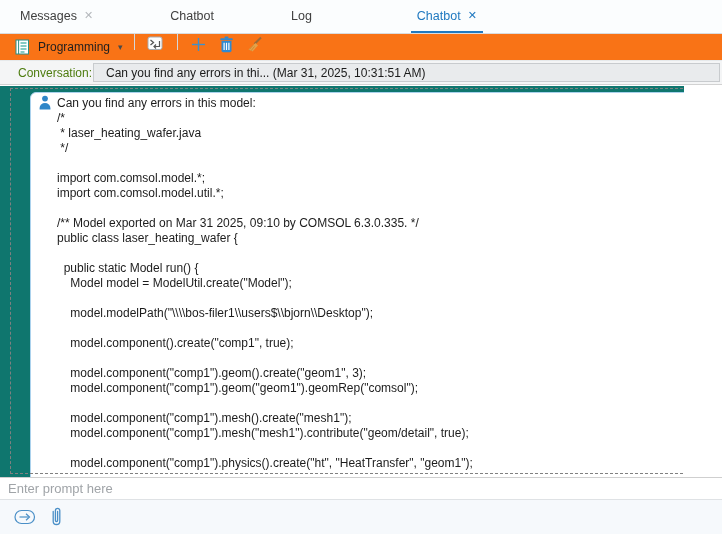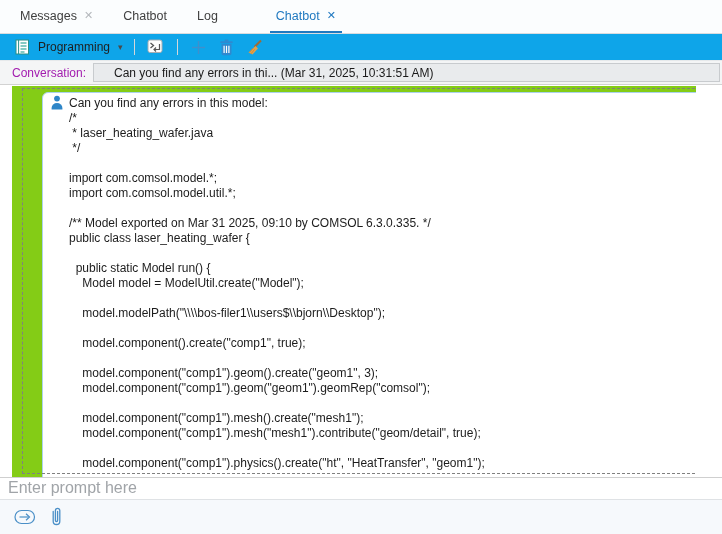--- a/index.html
+++ b/index.html
@@ -2,59 +2,59 @@
 <html><head>
 <meta charset="utf-8">
 <style>
   * { margin:0; padding:0; box-sizing:border-box; }
   html,body { width:722px; height:534px; overflow:hidden; background:#fff;
               font-family:"Liberation Sans", sans-serif; }
   .app { position:relative; width:722px; height:534px; background:#fff; }
 
   
   .tabbar { display:flex; align-items:stretch; height:34px; background:#fbfdfe;
-            border-bottom:1px solid #d9dcdf; padding-left:14px; }
+            border-bottom:1px solid #d9dcdf; padding-left:14px;gap:47px; }
   .tab { display:flex; align-items:center; gap:7px; padding:0 6px; margin-right:18px;
          border-bottom:2px solid transparent; cursor:default; font-size:12.5px; color:#404040; }
   .tab .x { font-size:11px; color:#b4b8bc; }
   .tab.active { color:#2079c0; border-bottom-color:#2079c0;margin-left:28px; }
   .tab.active .x { color:#2079c0; }
 
   
-  .toolbar { display:flex; align-items:center; height:27px; background:#0ea5e9;
+  .toolbar { display:flex; height:27px; background:#f97316;
              border-bottom:1px solid #e6e9eb; padding-left:12px; gap:8px; }
   .tool-btn { display:flex; align-items:center; gap:6px; font-size:12px; color:#1f1f1f; }
   .caret { font-size:9px; color:#4a4a4a; padding-left:2px; }
   .vsep { width:1px; height:16px; background:#d4d7da; margin:0 3px; }
   .icon-btn { display:flex; align-items:center; justify-content:center; width:20px; height:20px; }
 
   
   .convbar { position:relative; display:flex; align-items:center; height:24px;
              background:#f4f5f6; border-bottom:1px solid #d2d2d2; font-size:12px; }
-  .conv-label { padding-left:12px; color:#a21caf; }
+  .conv-label { padding-left:18px; color:#4d7c0f; }
   .conv-select { position:absolute; left:93px; right:2px; top:2px; bottom:2px;
                  background:#e9ebed; border:1px solid #c8cbce; display:flex;
-                 align-items:center; padding-left:20px; color:#1a1a1a; }
+                 align-items:center; padding-left:12px; color:#1a1a1a; }
 
   
-  .chatview { position:absolute; left:12px; top:86px; width:684px; height:391px;
-              background:#84cc16; overflow:hidden; }
+  .chatview { position:absolute; left:0; top:86px; width:684px; height:391px;
+              background:#0f766e; overflow:hidden; }
   .focus-ring { position:absolute; left:10px; top:2px; width:708px; height:386px;
                 border:1px dashed #808080; pointer-events:none; }
   .bubble { position:absolute; left:30px; top:6px; width:680px; height:420px;
             border:1px solid #abd2ed; border-radius:6px; background:#fff; }
   .avatar { position:absolute; left:38px; top:9px; }
   .msg-text { position:absolute; left:57px; top:10px; width:645px;
               font-size:12px; line-height:15px; color:#1c1c1c; white-space:pre; }
 
   
   .prompt-row { position:absolute; left:0; top:477px; width:722px; height:21px;
                 background:#fff; border-top:1px solid #cfcfcf; }
   .prompt-input { width:100%; height:100%; border:none; outline:none; background:transparent;
-                  font-family:"Liberation Sans", sans-serif; font-size:16px;
+                  font-family:"Liberation Sans", sans-serif; font-size:13px;
                   color:#333; padding-left:8px; }
   .prompt-input::placeholder { color:#a0a4a8; }
   .action-row { position:absolute; left:0; top:499px; width:722px; height:35px;
                 background:#f6f9fc; border-top:1px solid #dfe2e5;
                 display:flex; align-items:center; gap:9px; padding-left:13px; }
 </style>
 </head>
 <body>
 
 <div class="app">

